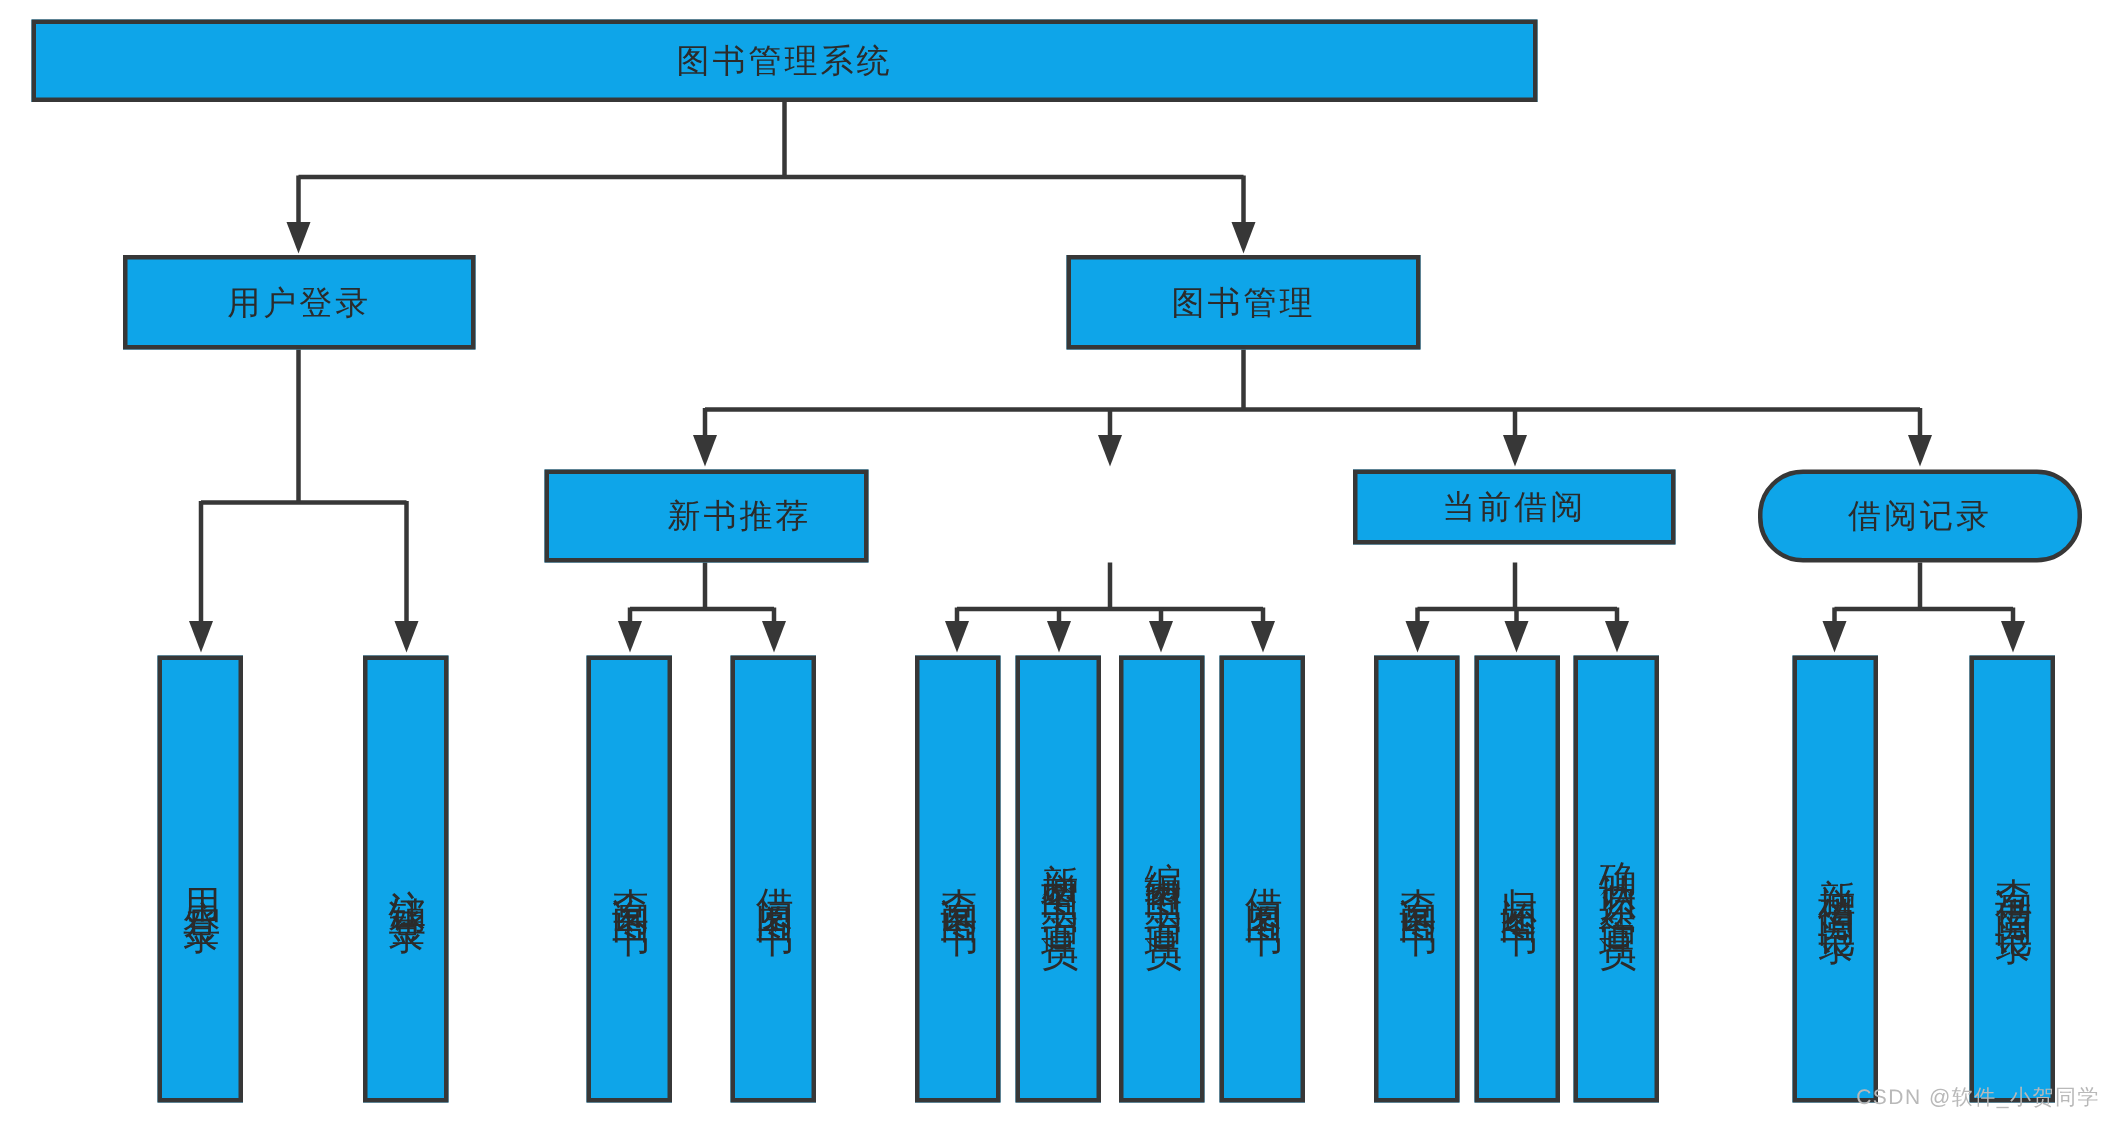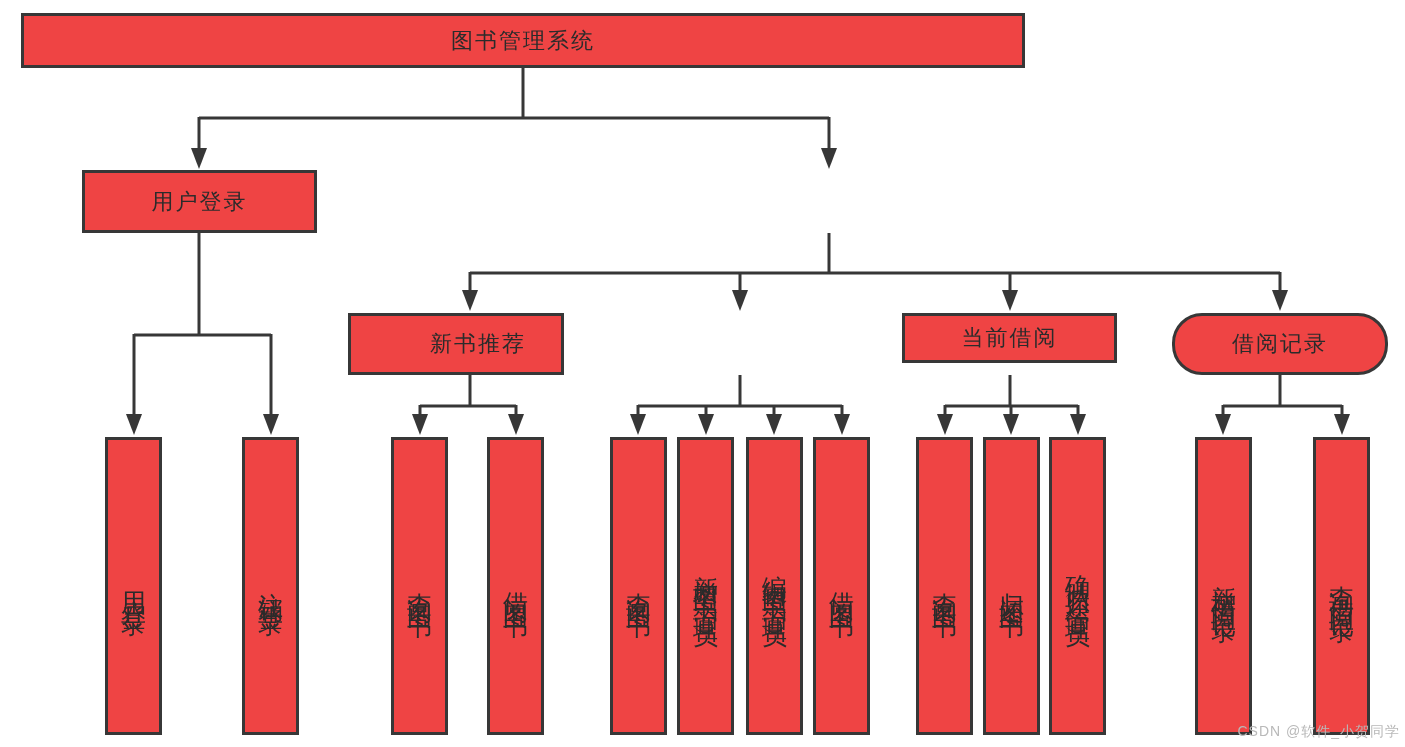--- a/index.html
+++ b/index.html
@@ -19,21 +19,21 @@
     position: absolute;
     left: 0; top: 0;
     width: 1405px;
     height: 747px;
     z-index: 1;
   }
   .node {
     position: absolute;
     box-sizing: border-box;
     border: 3px solid #373737;
-    background: #ef4444;
+    background: #0ea5e9;
     display: flex;
     align-items: center;
     justify-content: center;
     color: #2b2b2b;
     z-index: 2;
   }
   .node.h {
     font-size: 22px;
     letter-spacing: 2px;
     white-space: nowrap;
@@ -133,22 +133,25 @@
     </g>
   </svg>
 
   <div class="node h" style="left:21px; top:13px; width:1004px; height:55px;">
     <span>图书管理系统</span>
   </div>
 
   <div class="node h" style="left:82px; top:170px; width:235px; height:63px;">
     <span>用户登录</span>
   </div>
-
-  <div class="node h" style="left:348px; top:313px; width:216px; height:62px;padding-left:44px;">
+  <div class="node h" style="left:711px; top:170px; width:236px; height:63px;">
+    <span>图书管理</span>
+  </div>
+
+  <div class="node h" style="left:363px; top:313px; width:216px; height:62px;padding-left:44px;">
     <span>新书推荐</span>
   </div>
   <div class="node h" style="left:902px; top:313px; width:215px; height:50px;">
     <span>当前借阅</span>
   </div>
   <div class="node h" style="left:1172px; top:313px; width:216px; height:62px;border-radius:30px;">
     <span>借阅记录</span>
   </div>
 
   <div class="node v" style="left:105px;">

